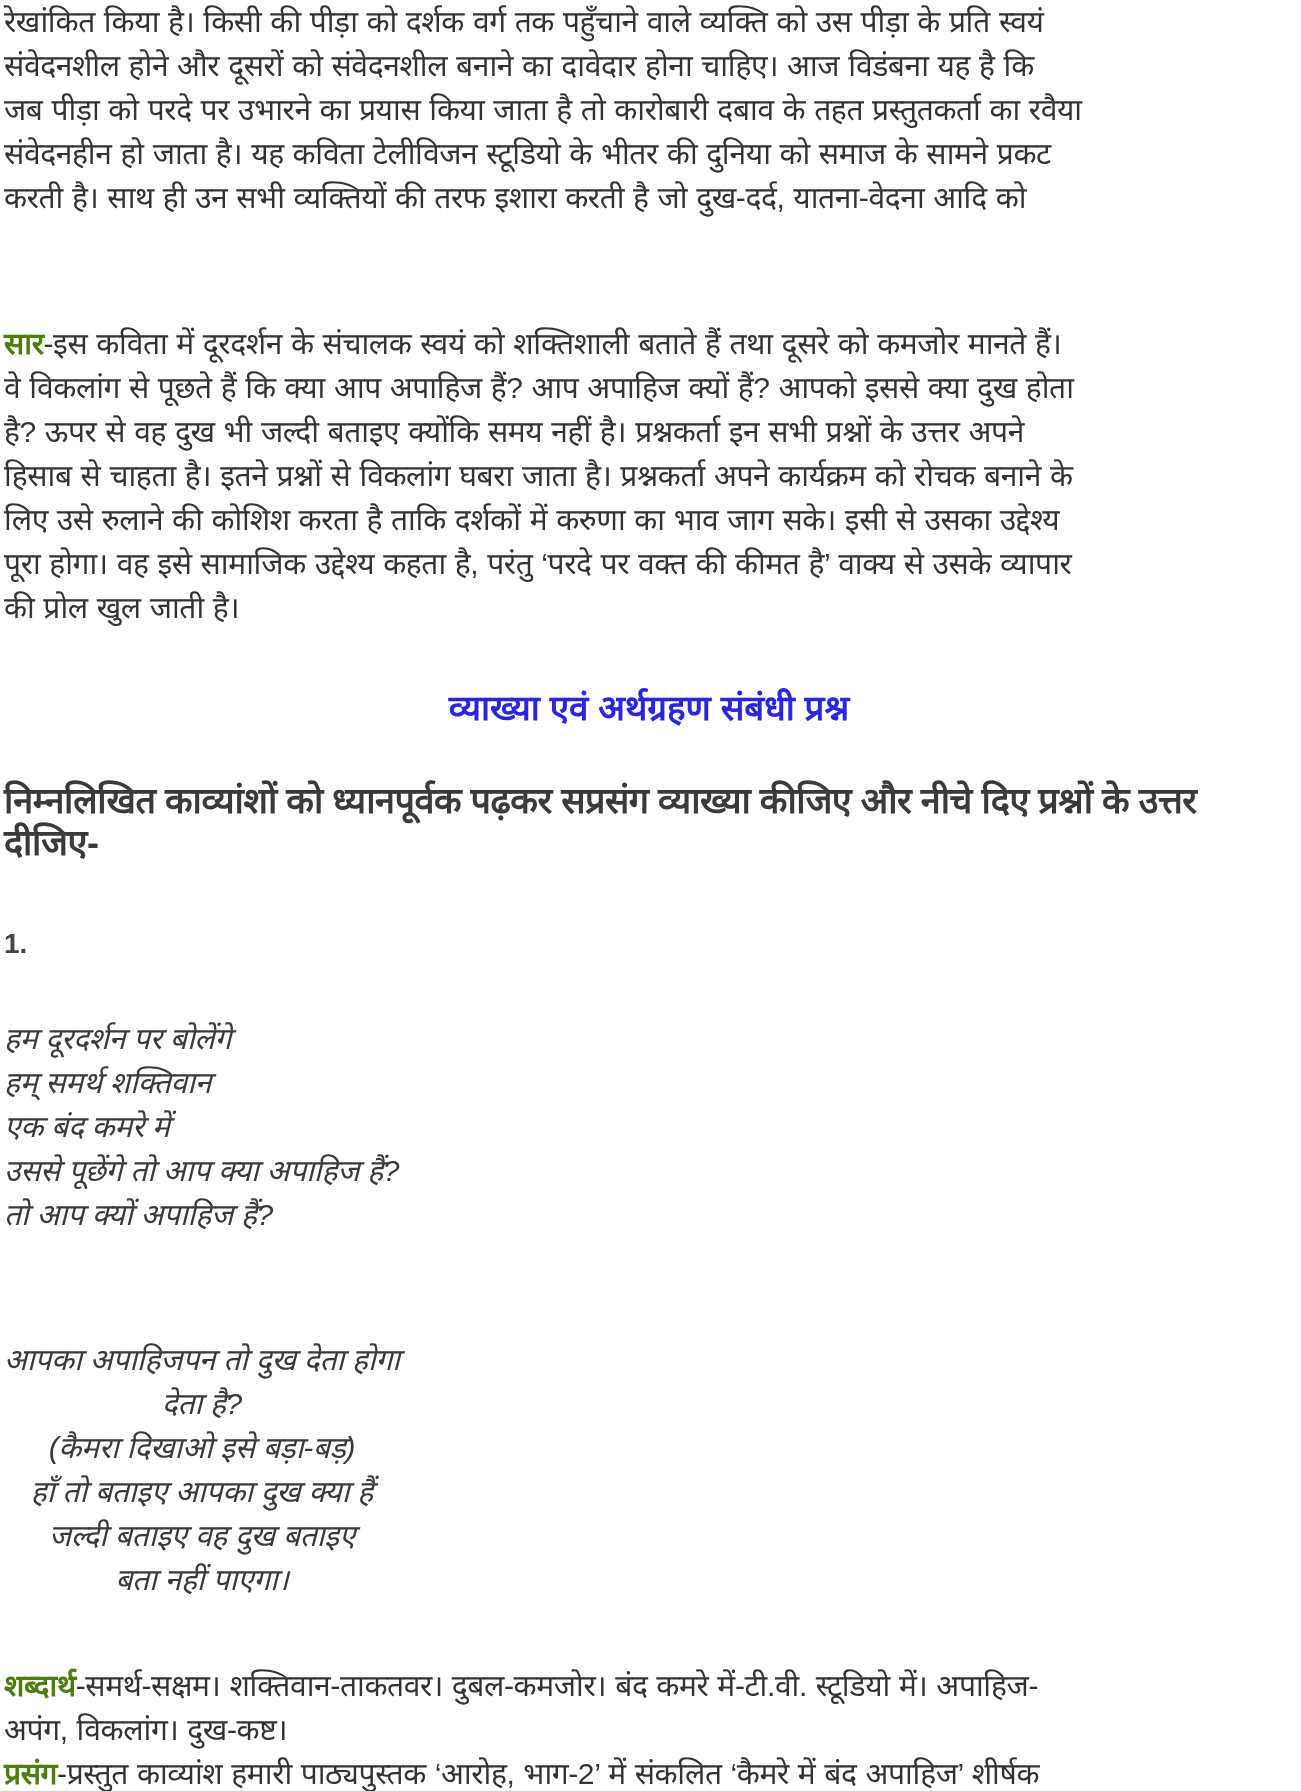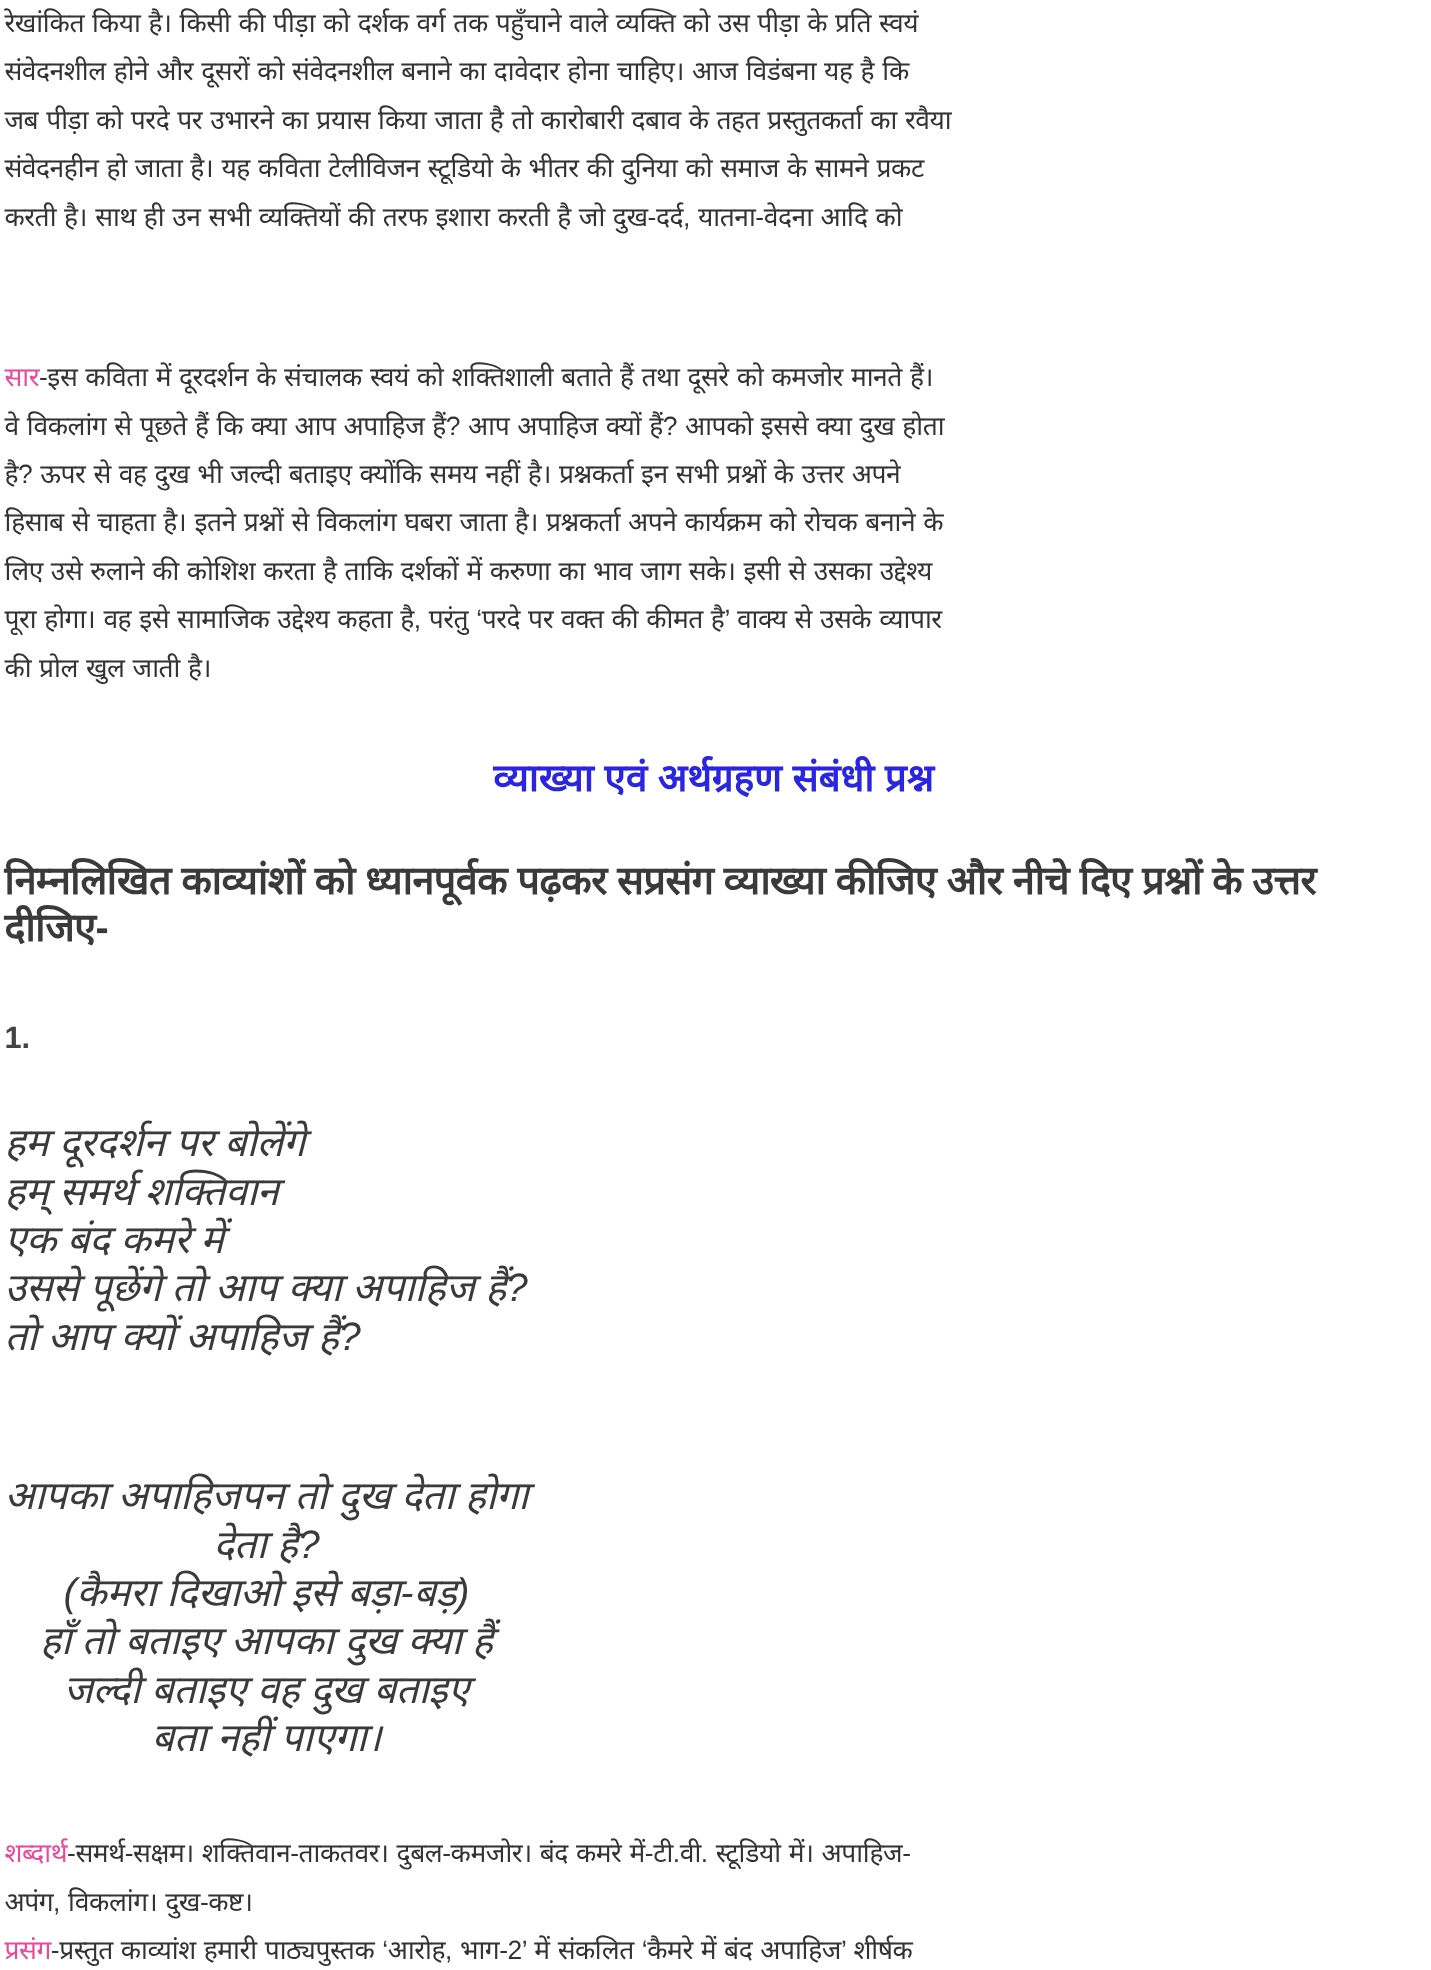--- a/index.html
+++ b/index.html
@@ -15,33 +15,33 @@
       font-family: "Liberation Sans", "DejaVu Sans", sans-serif;
       color: #333333;
     }
     .page {
       position: absolute;
       left: 4px;
       top: 0;
       width: 1290px;
     }
     .para {
-      font-size: 24px;
+      font-size: 30px;
       line-height: 44px;
       margin: 0;
       letter-spacing: -0.4px;
       word-spacing: 1px;
     }
     .para .line {
       display: block;
       white-space: nowrap;
     }
     .label-bold {
-      font-weight: normal;
-      color: #ec4899;
+      font-weight: bold;
+      color: #4d7c0f;
     }
     .heading-blue {
       position: absolute;
       left: 0;
       width: 1290px;
       text-align: center;
       font-size: 35px;
       font-weight: bold;
       color: #2a25e0;
       line-height: 40px;
@@ -54,21 +54,21 @@
       letter-spacing: -0.5px;
     }
     .instruction .line { display: block; white-space: nowrap; }
     .qnum {
       font-size: 28px;
       font-weight: bold;
       color: #444444;
     }
     .poem {
       font-style: italic;
-      font-size: 36px;
+      font-size: 30px;
       line-height: 44px;
       color: #3a3a3a;
       letter-spacing: -0.3px;
     }
     .poem .line { display: block; white-space: nowrap; }
     .abs { position: absolute; left: 0; }
   </style>
 </head>
 <body>
 

